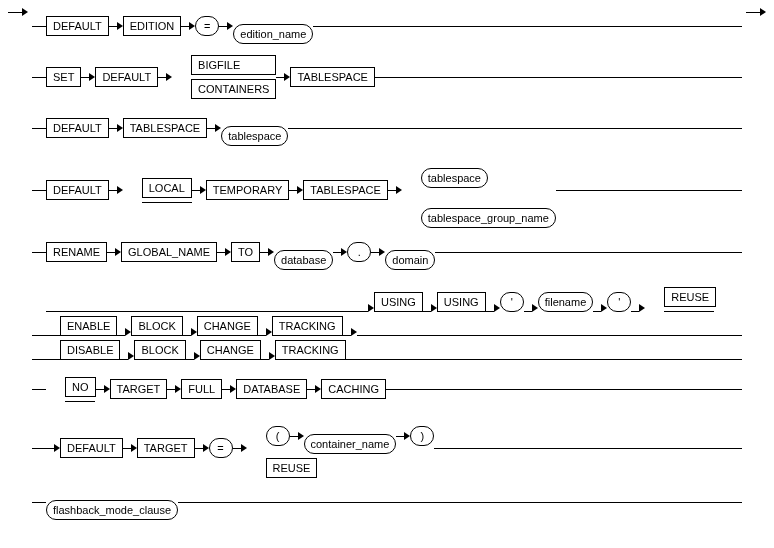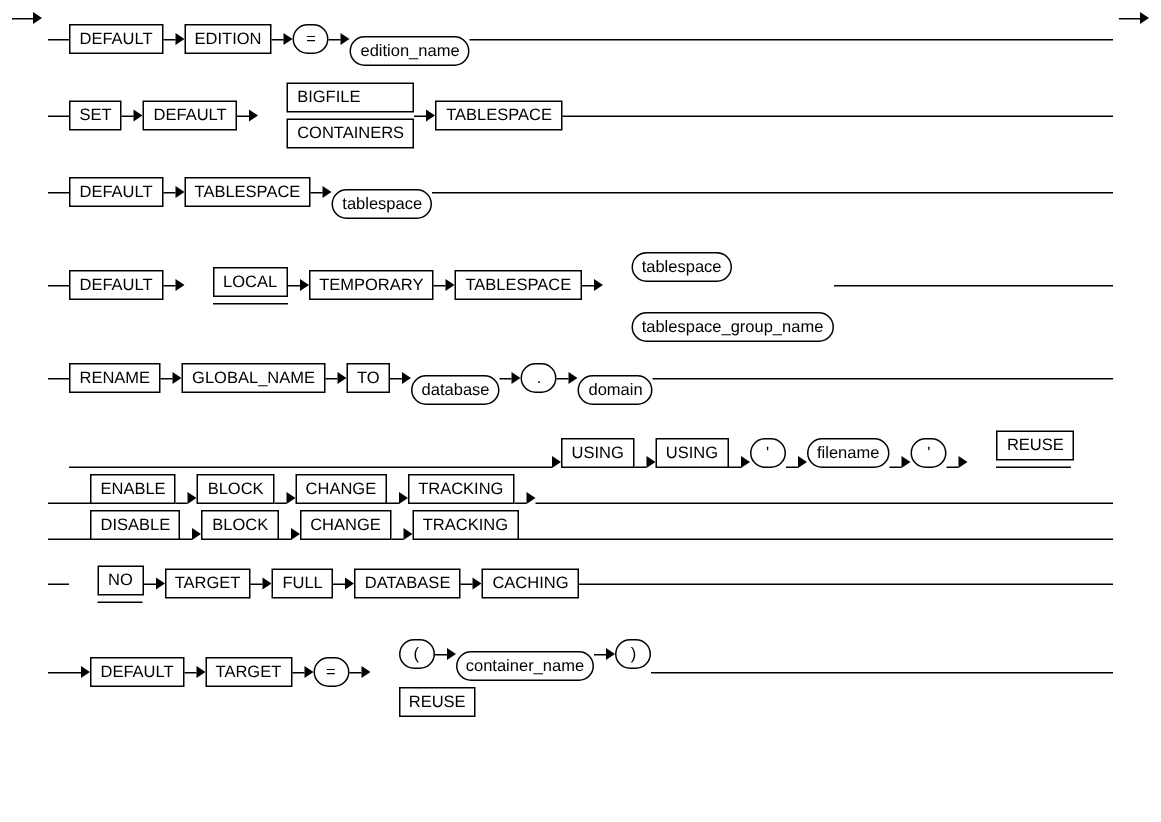--- a/index.html
+++ b/index.html
@@ -299,20 +299,25 @@
             <span class="term">container_name</span>
             <span class="arrow-line"></span>
               <span class="arrow"></span>
             <span class="sym">)</span>
           </span>
           <span class="kw" style="align-self:flex-start">REUSE</span>
         </span>
         <span class="connector" style="flex:1"></span>
       </div>
 
+      <div class="row">
+        <span class="connector" style="width:14px"></span>
+        <span class="term">flashback_mode_clause</span>
+        <span class="connector" style="flex:1"></span>
+      </div>
 
 
 
     </div>
 
     <div class="entry-arrow" style="margin-left:4px;margin-right:0">
       <span class="line" style="width:14px"></span>
         <span class="arrow"></span>
     </div>
   </div>

